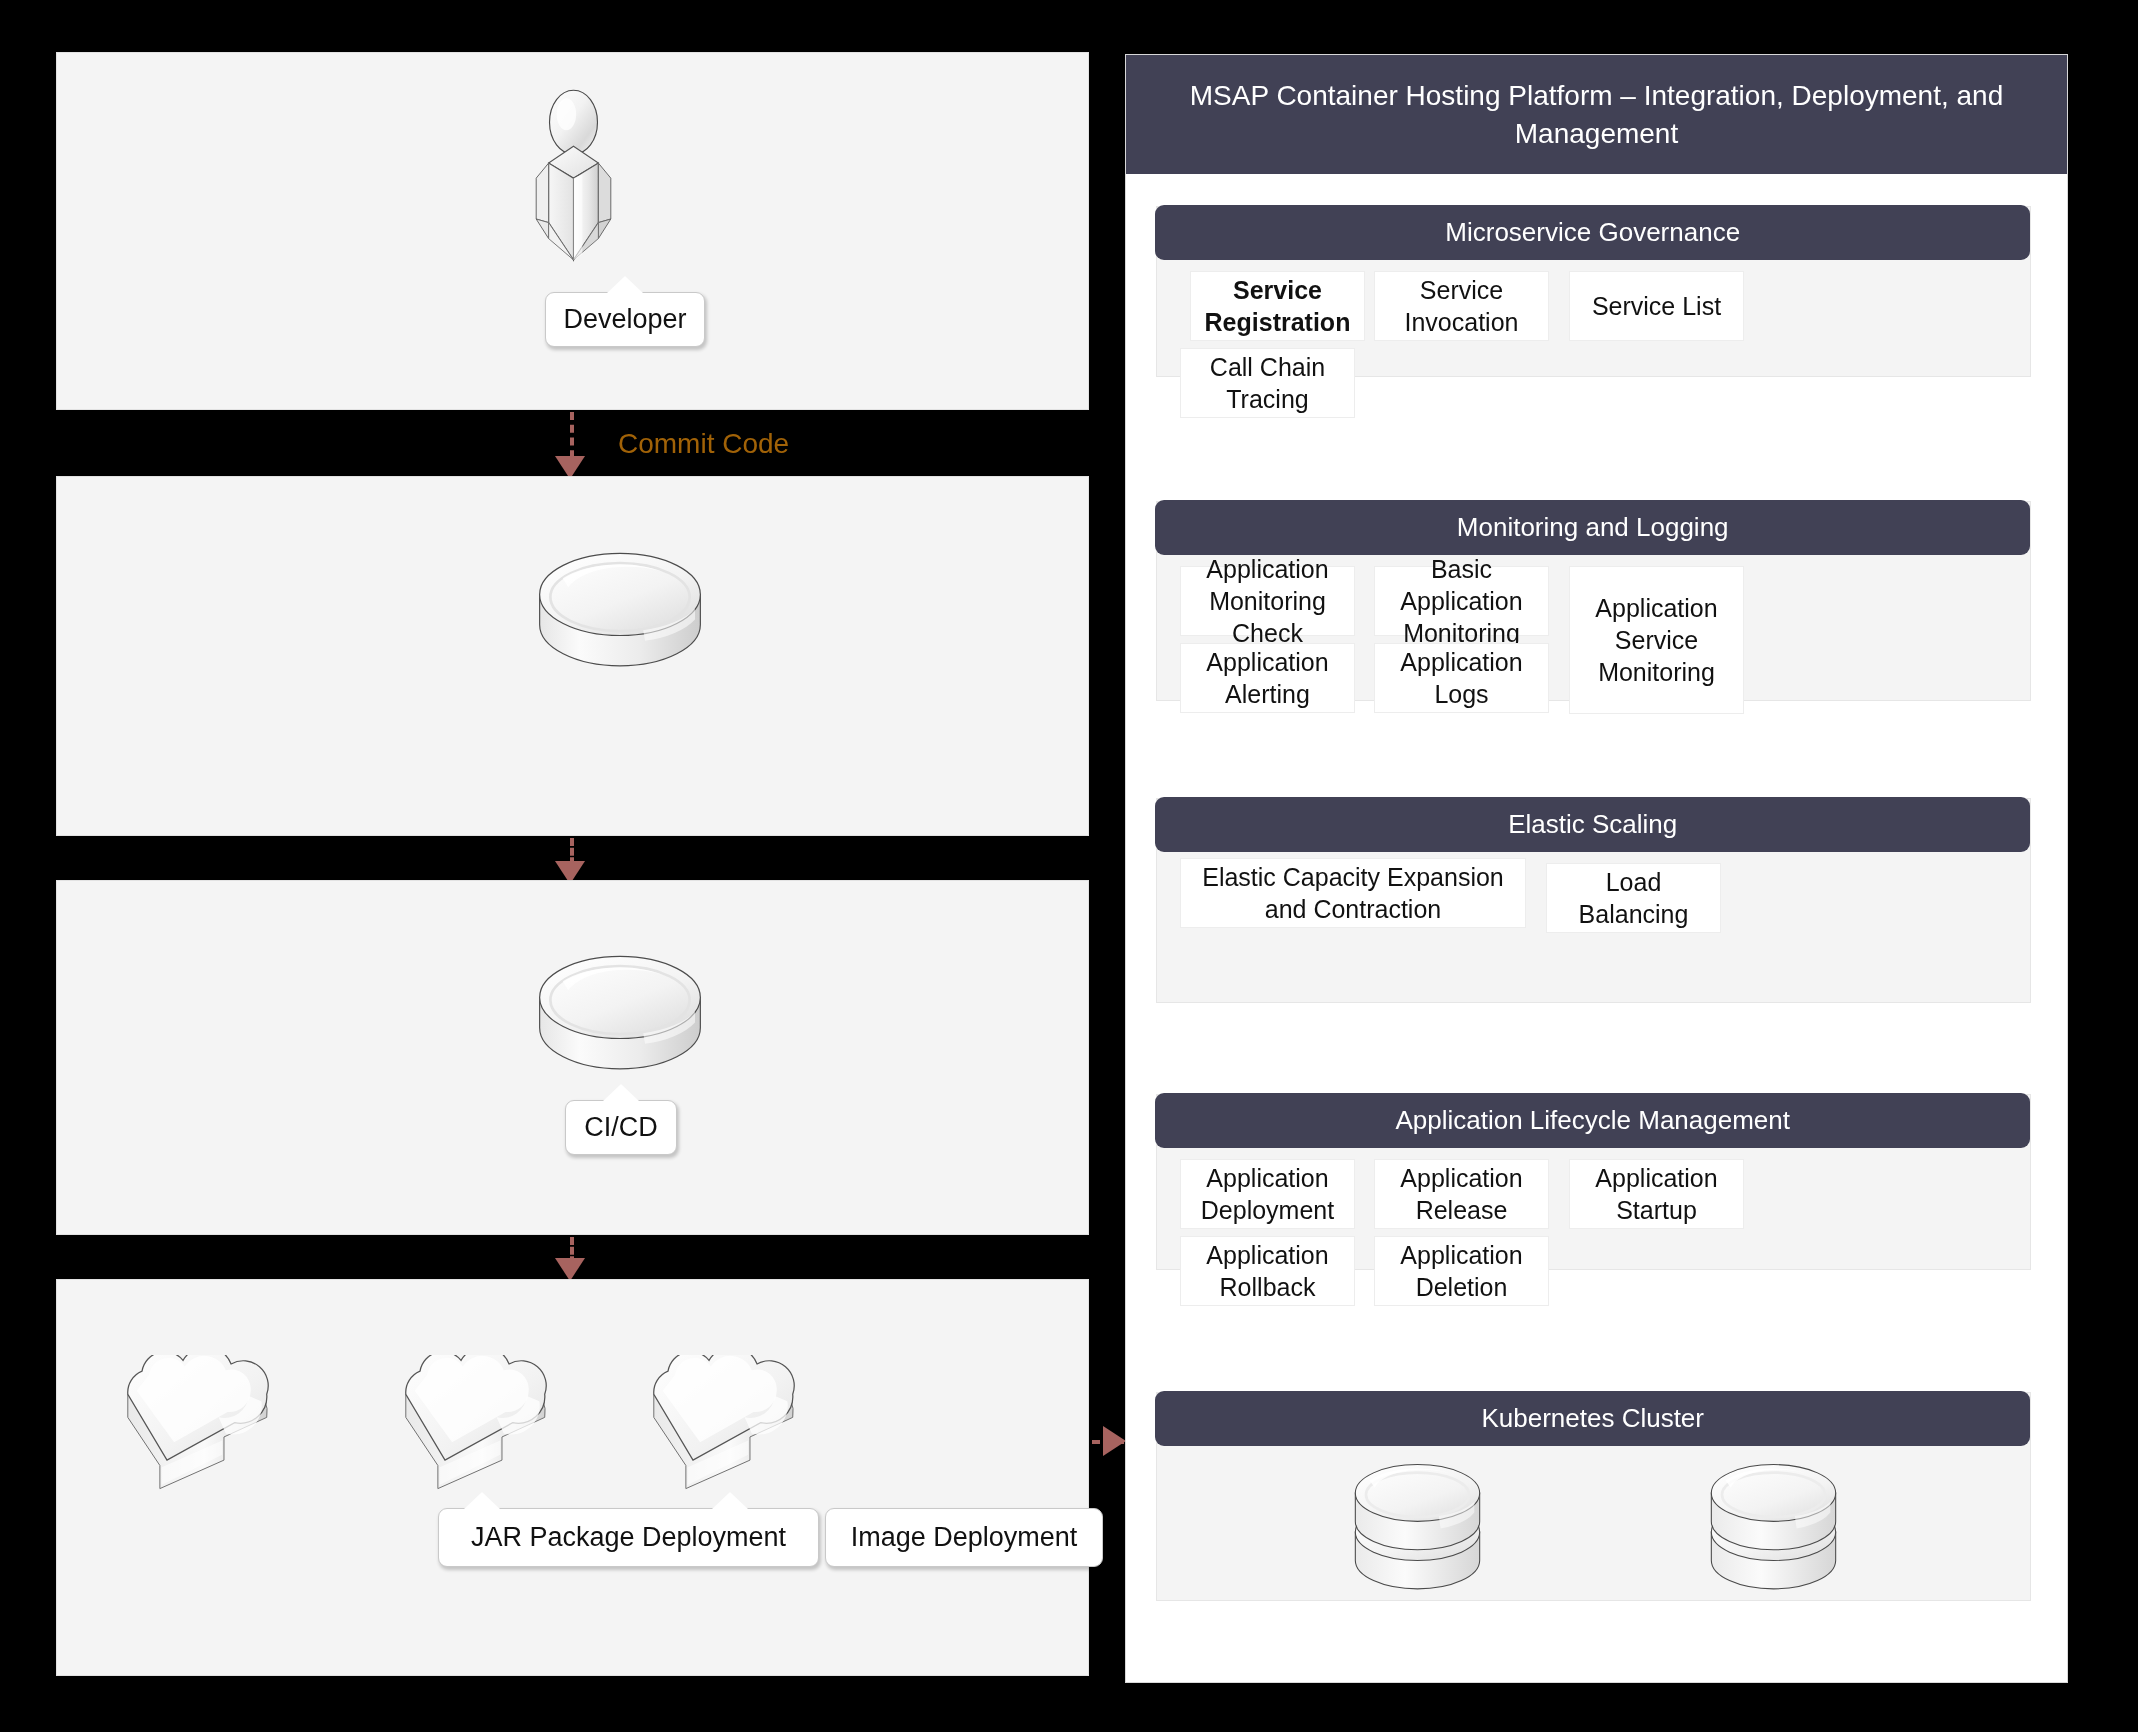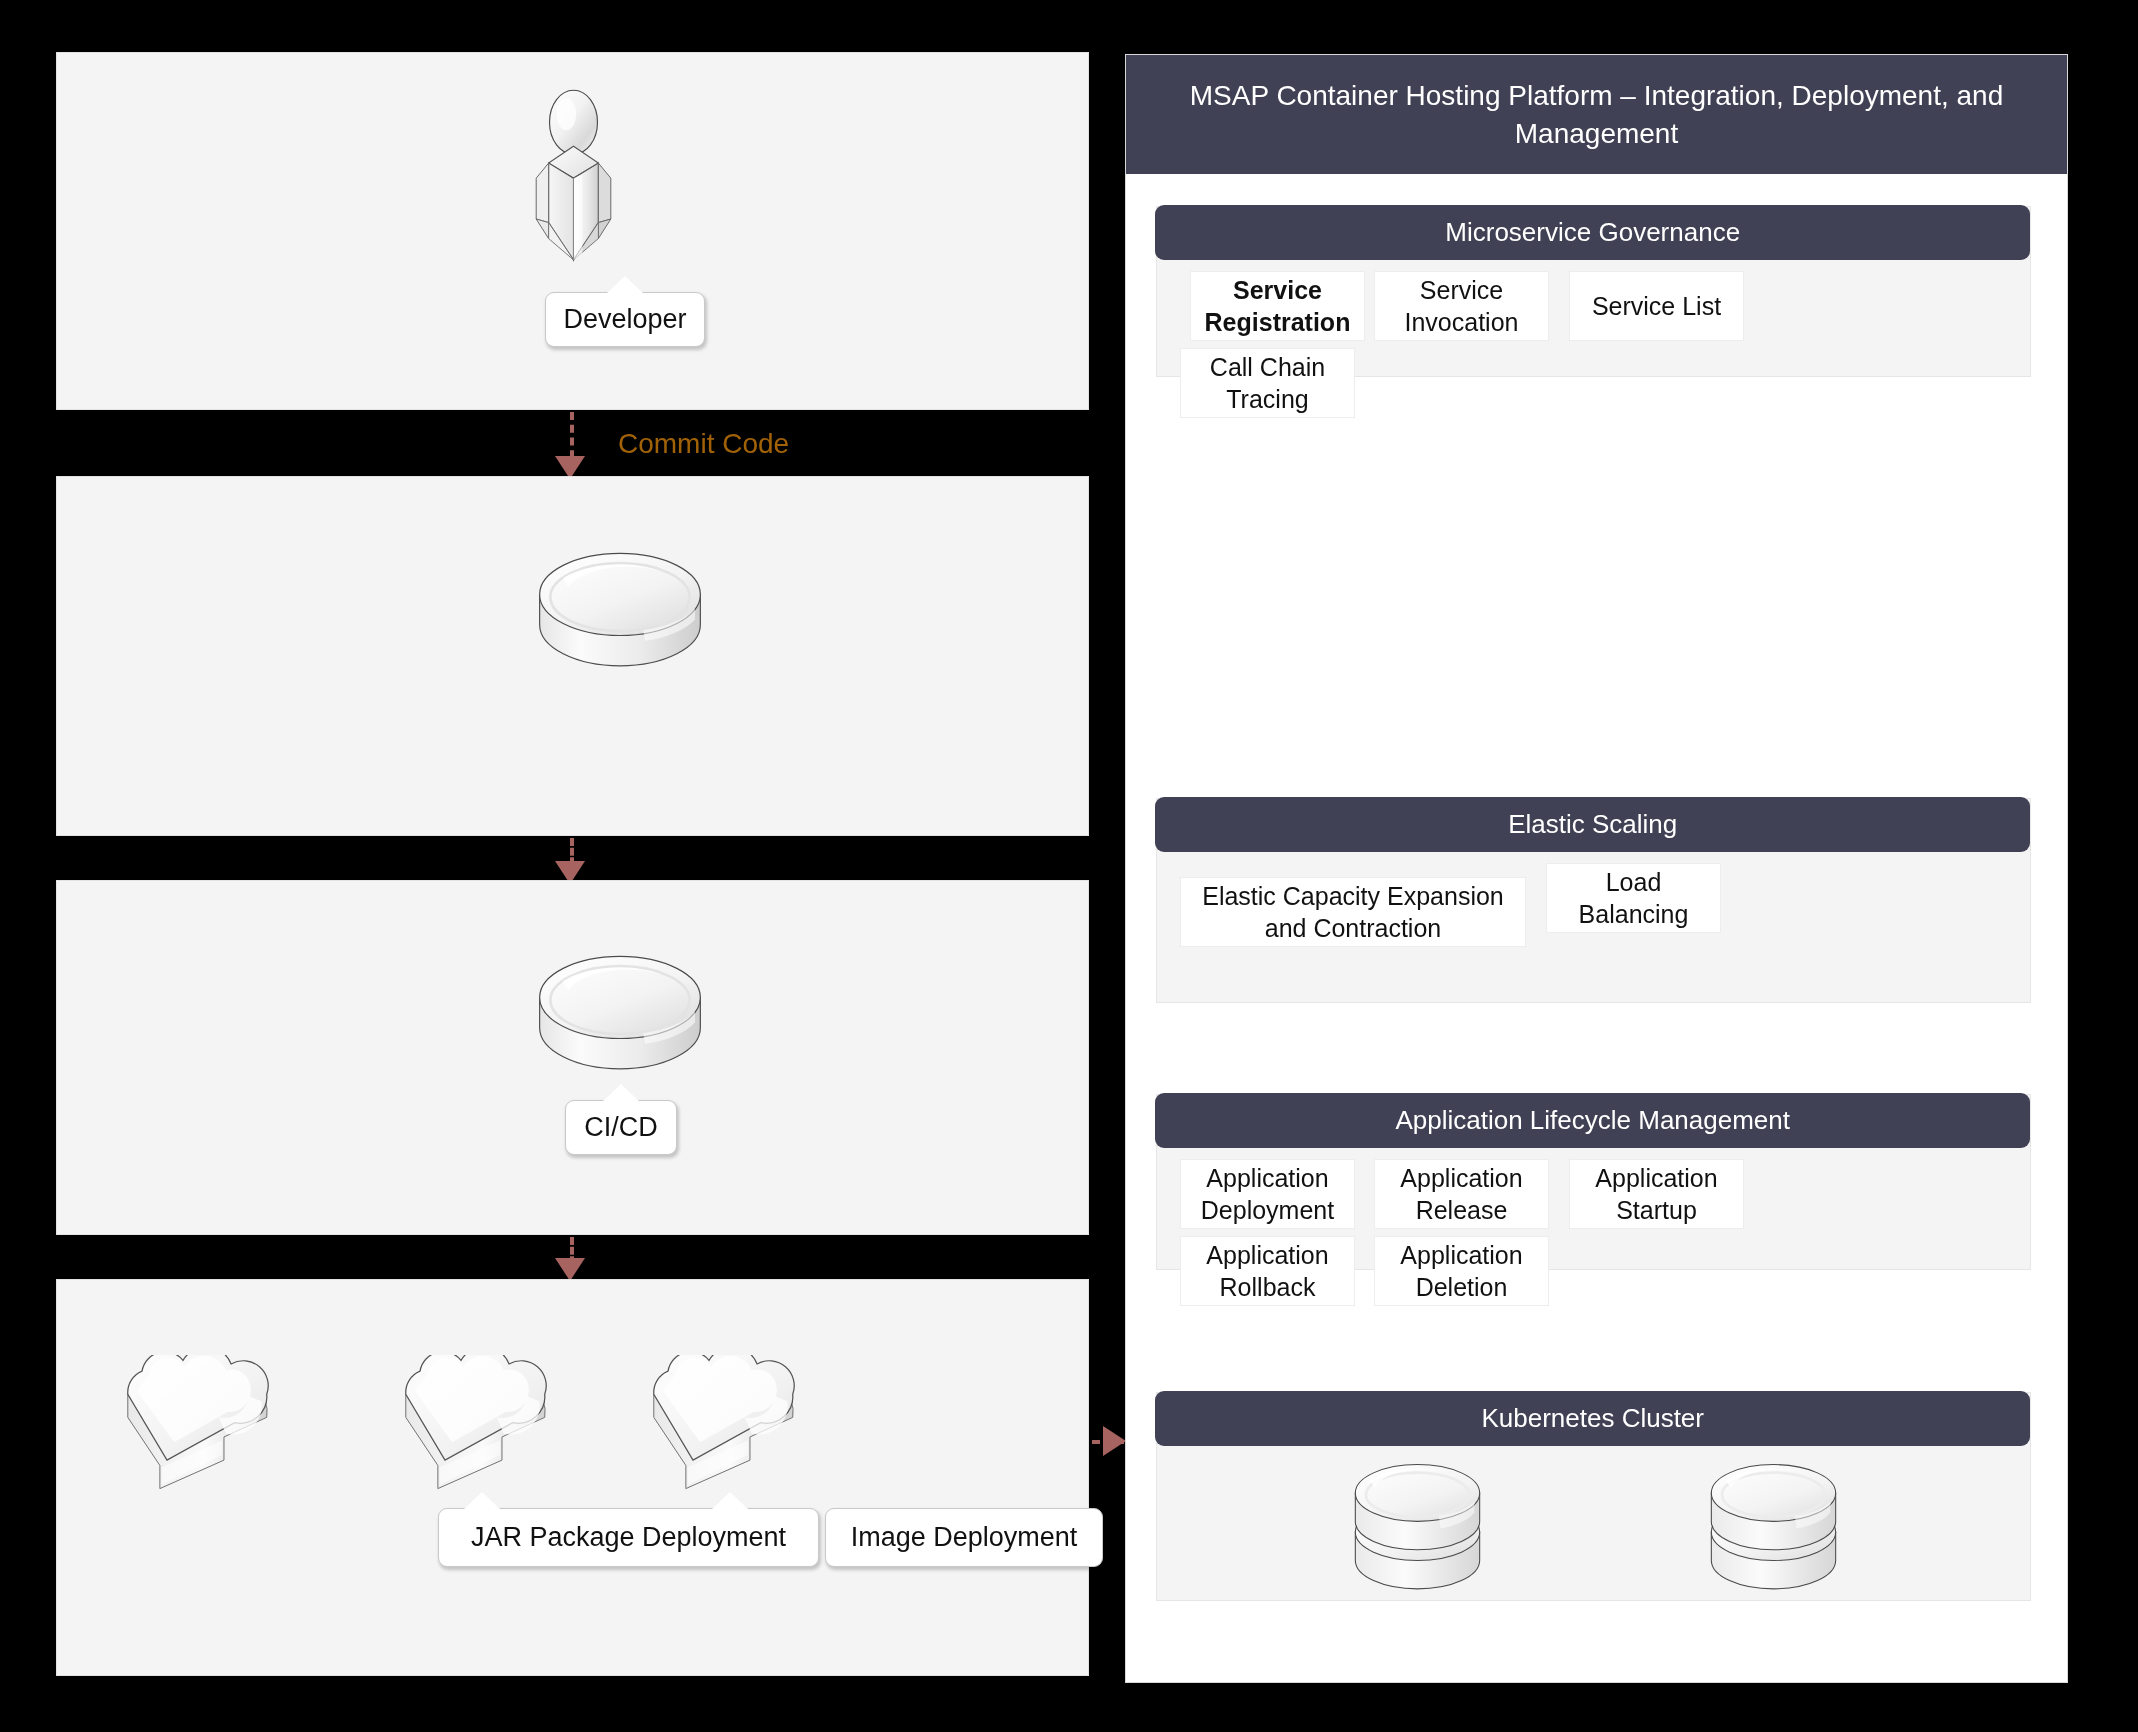--- a/index.html
+++ b/index.html
@@ -220,25 +220,35 @@
   <div class="section" style="top:151px;height:171px;">
     <div class="sec-head">Microservice Governance</div>
     <div class="sec-body">
       <div class="tile" style="left:33px;top:9px;width:175px;height:70px;font-weight:bold;">Service Registration</div>
       <div class="tile" style="left:217px;top:9px;width:175px;height:70px;">Service Invocation</div>
       <div class="tile" style="left:412px;top:9px;width:175px;height:70px;text-align:right;">Service List</div>
       <div class="tile" style="left:23px;top:86px;width:175px;height:70px;">Call Chain Tracing</div>
     </div>
   </div>
 
+  <div class="section" style="top:446px;height:200px;">
+    <div class="sec-head">Monitoring and Logging</div>
+    <div class="sec-body">
+      <div class="tile" style="left:23px;top:9px;width:175px;height:70px;">Application Monitoring Check</div>
+      <div class="tile" style="left:217px;top:9px;width:175px;height:70px;">Basic Application Monitoring</div>
+      <div class="tile" style="left:412px;top:9px;width:175px;height:148px;">Application Service Monitoring</div>
+      <div class="tile" style="left:23px;top:86px;width:175px;height:70px;">Application Alerting</div>
+      <div class="tile" style="left:217px;top:86px;width:175px;height:70px;">Application Logs</div>
+    </div>
+  </div>
 
   <div class="section" style="top:743px;height:205px;">
     <div class="sec-head">Elastic Scaling</div>
     <div class="sec-body">
-      <div class="tile" style="left:23px;top:23px;width:346px;height:70px;">Elastic Capacity Expansion and Contraction</div>
+      <div class="tile" style="left:23px;top:4px;width:346px;height:70px;">Elastic Capacity Expansion and Contraction</div>
       <div class="tile" style="left:389px;top:9px;width:175px;height:70px;">Load Balancing</div>
     </div>
   </div>
 
   <div class="section" style="top:1039px;height:176px;">
     <div class="sec-head">Application Lifecycle Management</div>
     <div class="sec-body">
       <div class="tile" style="left:23px;top:9px;width:175px;height:70px;">Application Deployment</div>
       <div class="tile" style="left:217px;top:9px;width:175px;height:70px;">Application Release</div>
       <div class="tile" style="left:412px;top:9px;width:175px;height:70px;">Application Startup</div>

